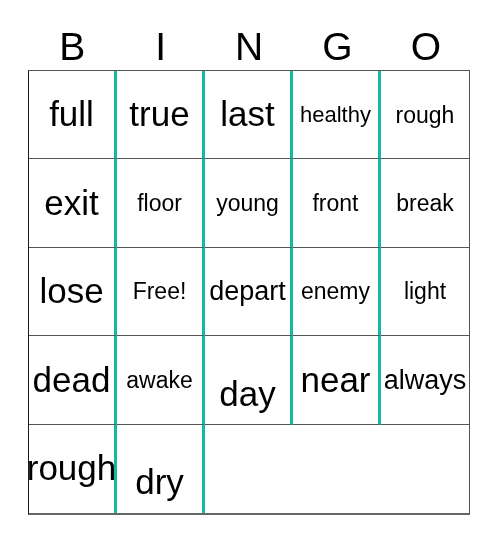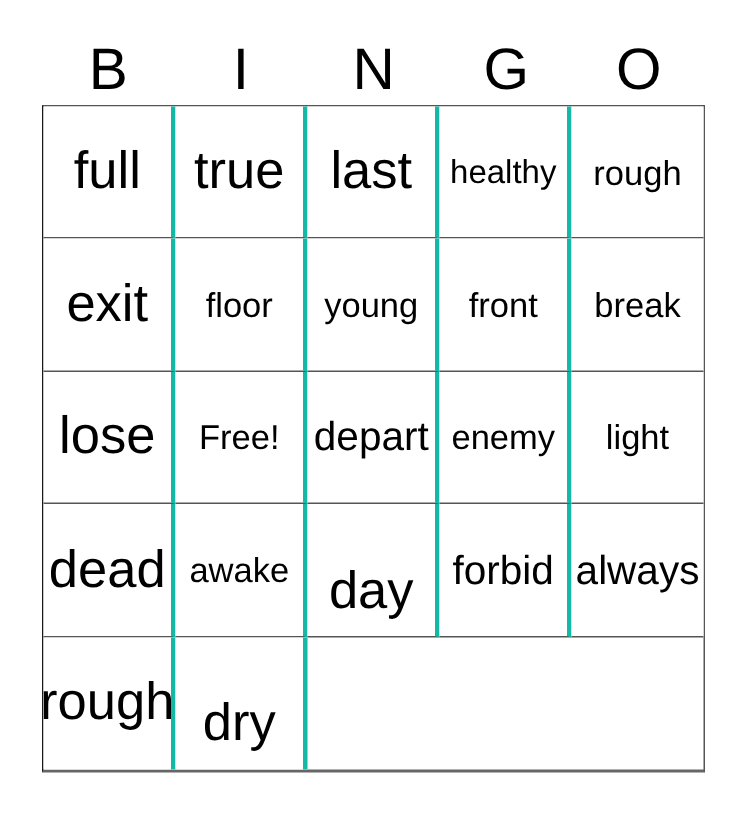--- a/index.html
+++ b/index.html
@@ -153,24 +153,24 @@
       </div>
     <div class="cell len-4">
         <span class="cell-text">dead</span>
       </div>
     <div class="cell len-5">
         <span class="cell-text">awake</span>
       </div>
     <div class="cell len-3">
         <span class="cell-text">day</span>
       </div>
+    <div class="cell len-4">
+        <span class="cell-text">near</span>
+      </div>
 
-    <div class="cell len-6">
-        <span class="cell-text">forbid</span>
-      </div>
     <div class="cell len-6">
         <span class="cell-text">always</span>
       </div>
     <div class="cell len-4">
         <span class="cell-text">rough</span>
       </div>
     <div class="cell len-3">
         <span class="cell-text">dry</span>
       </div>
   </div>

